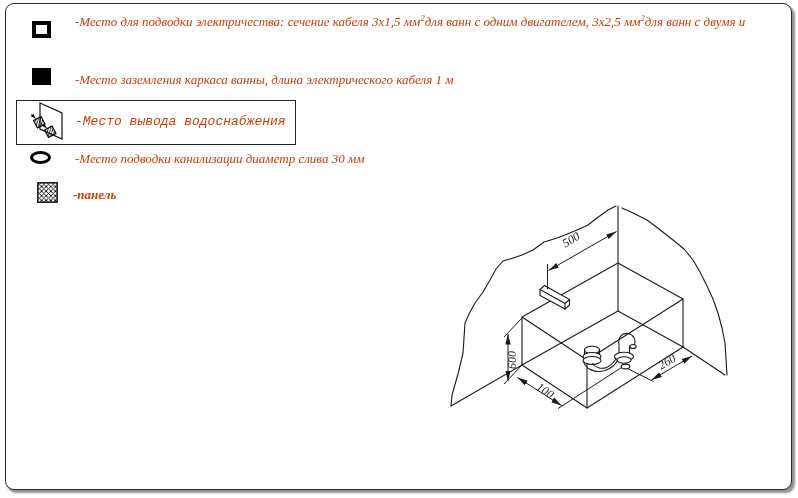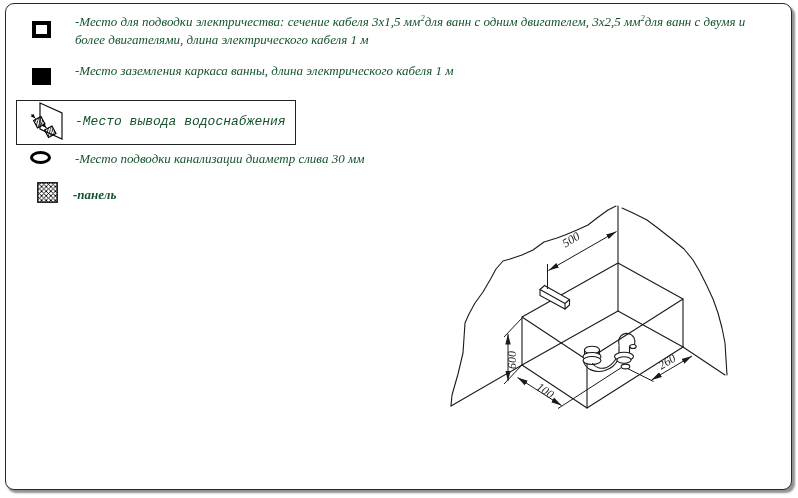--- a/index.html
+++ b/index.html
@@ -1,21 +1,21 @@
 <!DOCTYPE html>
 <html><head>
 <meta charset="utf-8">
 <style>
   html,body { margin:0; padding:0; background:#fff; }
   body { width:798px; height:498px; position:relative; overflow:hidden;
          font-family:"Liberation Serif", serif; }
   .frame { position:absolute; left:5px; top:3px; width:787px; height:487px;
            border:1.5px solid #2a2a2a; border-radius:9px; background:#fff;
            box-sizing:border-box; box-shadow:2.5px 3px 2px rgba(110,110,110,.75); }
-  .leg-text { position:absolute; font-style:italic; font-size:13px; color:#14532d;
+  .leg-text { position:absolute; font-style:italic; font-size:13px; color:#c2410c;
               white-space:nowrap; line-height:17.5px; }
   .leg-text sup { font-size:8.5px; line-height:0; }
   .sq-outline { position:absolute; left:32px; top:21px; width:19px; height:17px;
                 border:4px solid #000; background:#fff; box-sizing:border-box; }
   .sq-filled  { position:absolute; left:32px; top:68px; width:19px; height:17px;
                 background:#000; }
   .row3-box   { position:absolute; left:16px; top:100px; width:280px; height:45px;
                 border:1.2px solid #222; box-sizing:border-box; background:#fff; }
   .ellipse-ic { position:absolute; left:30px; top:151px; width:21px; height:13px;
                 border:3.5px solid #000; border-radius:50%; box-sizing:border-box;
@@ -28,25 +28,24 @@
   .dim  { stroke:#1a1a1a; stroke-width:1; fill:none; }
 </style>
 </head>
 <body>
 
 <div class="frame"></div>
 
 <div class="sq-outline"></div>
 <div class="leg-text" style="left:75px; top:13px;">
   <div><span>-Место для подводки электричества: сечение кабеля 3х1,5 мм</span><sup>2</sup><span>для ванн с одним двигателем, 3х2,5 мм</span><sup>2</sup><span>для ванн с двумя и</span></div>
-  <div>более двигателями, длина электрического кабеля 1 м</div>
 </div>
 
 <div class="sq-filled"></div>
-<div class="leg-text" style="left:75px; top:62px;">-Место заземления каркаса ванны, длина электрического кабеля 1 м</div>
+<div class="leg-text" style="left:75px; top:71px;">-Место заземления каркаса ванны, длина электрического кабеля 1 м</div>
 
 <div class="row3-box"></div>
 <svg class="abs" style="left:29px; top:101px;" width="38" height="43" viewBox="0 0 38 43">
   <defs>
     <pattern id="hsq" width="3.2" height="3.2" patternUnits="userSpaceOnUse">
       <path d="M0,3.2 L3.2,0" stroke="#000" stroke-width="0.9"></path>
     </pattern>
     <marker id="wa" orient="auto" markerWidth="6" markerHeight="6" refX="5" refY="2.2" markerUnits="userSpaceOnUse">
       <path d="M0,0.4 L5,2.2 L0,4 Z" fill="#000"></path>
     </marker>

